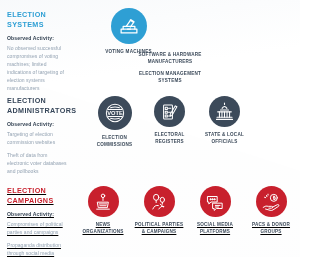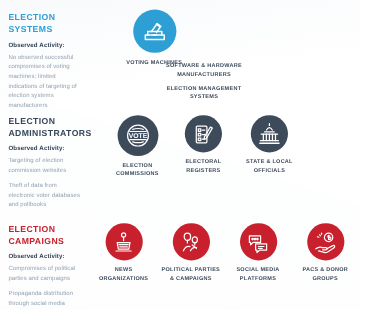--- a/index.html
+++ b/index.html
@@ -116,21 +116,21 @@
     text-transform: uppercase;
     color: #3c4a5a;
     margin-bottom: 6px;
     white-space: pre-line;
   }
   .stack-label:last-child { margin-bottom: 0; }
 
   
   #sec-systems { height: 88px; padding-top: 8px; }
   #sec-admins  { height: 90px; padding-top: 6px; }
-  #sec-camps   { height: 80px; padding-top: 6px; }
+  #sec-camps   { height: 80px; padding-top: 6px; text-decoration: underline; }
 
   #sec-systems .sec-heading { color: #2e9fd4; }
   #sec-admins  .sec-heading { color: #37475a; }
   #sec-camps   .sec-heading { color: #c8202d; }
 
   svg { display: block; }
 </style>
 </head>
 <body>
 

